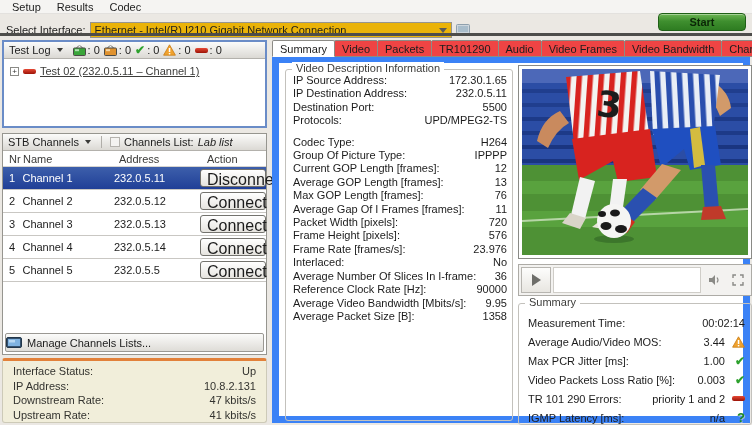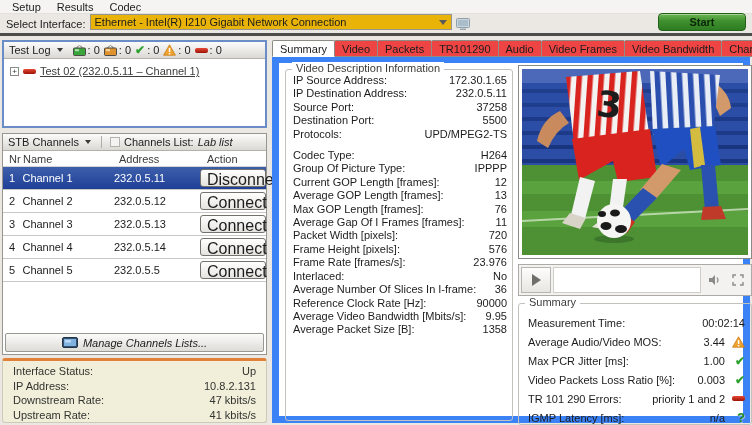--- a/index.html
+++ b/index.html
@@ -6,21 +6,21 @@
   html,body { margin:0; padding:0; }
   body {
     width:752px; height:425px; overflow:hidden; position:relative;
     font-family:"Liberation Sans", sans-serif; font-size:11px; color:#1c1c1c;
     background:#ebe8e3;
   }
   
   .menubar { height:14px; background:#f5f4f2; border-bottom:1px solid #e3e1de;
     display:flex; align-items:center; padding:0 4px; }
   .menu-item { padding:0 8px; cursor:default; }
-  .toolbar { height:19px; display:flex; align-items:flex-end; padding:16px 6px; gap:4px; }
+  .toolbar { height:19px; display:flex; align-items:center; padding:16px 6px; gap:4px; }
   .combo { width:362px; height:16px; background:#eab308; border:1px solid #96958f;
     display:flex; align-items:center; padding:0 4px; gap:4px; }
   .combo-value { flex:1; white-space:nowrap; overflow:hidden; }
   .combo-arrow { width:0; height:0; border-left:4px solid transparent;
     border-right:4px solid transparent; border-top:5px solid #5a5a58; }
   .mini-mon { width:14px; height:12px; display:inline-block; }
   .start-btn { position:absolute; right:6px; top:13px; width:88px; height:18px;
     background:linear-gradient(#6cb553,#3f8f2f 45%,#2e7c21);
     border:1px solid #1f5f16; border-radius:4px; font-weight:bold; font-size:11px;
     color:#0b2607; box-shadow:inset 0 1px 0 rgba(255,255,255,.4); cursor:pointer; }
@@ -54,21 +54,21 @@
   .c-addr { width:84px; }
   .c-act { flex:1; padding-left:4px; }
   .stb-row { display:flex; height:23px; align-items:center; border-bottom:1px solid #c9c7c3;
     background:#fff; }
   .stb-row.selected { background:linear-gradient(#3d5fab,#203f97); color:#fff; }
   .act-btn { width:66px; height:18px; margin-left:2px; border:1px solid #73726d; border-radius:3px;
     background:linear-gradient(#ffffff,#e6e4df); font-size:16px; color:#1c1c1c; cursor:pointer; }
   .stb-fill { flex:1; }
   .manage-btn { height:19px; margin:2px; border:1px solid #9a9893; border-radius:2px;
     background:linear-gradient(#fbfbfa,#dedcd7); display:flex; align-items:center;
-    justify-content:center; gap:5px; cursor:pointer;font-style:italic; }
+    gap:5px; cursor:pointer; }
 
   .status-panel { position:absolute; left:2px; top:358px; width:265px; height:65px;
     background:#f1eeda; border:1px solid #cdcab8; border-top:3px solid #e2813a;
     border-radius:3px; padding:3px 10px; }
   .status-row { display:flex; justify-content:space-between; line-height:14.5px; color:#33332f; }
 
   
   .tabbar { position:absolute; left:272px; top:40px; height:17px; display:flex; z-index:3; }
   .tab { padding:2px 7px 0; background:#ef4444; border:1px solid #8c8b86; margin-right:-1px;
     border-radius:2px 2px 0 0; height:17px; cursor:pointer; white-space:nowrap; }
@@ -283,24 +283,20 @@
     <div class="vdi-group g1" id="vdi-g1">
         <div class="field-row">
           <span class="lbl">IP Source Address:</span>
           <span class="val">172.30.1.65</span>
         </div>
         <div class="field-row">
           <span class="lbl">IP Destination Address:</span>
           <span class="val">232.0.5.11</span>
         </div>
         <div class="field-row">
-          <span class="lbl">Source Port:</span>
-          <span class="val">37258</span>
-        </div>
-        <div class="field-row">
           <span class="lbl">Destination Port:</span>
           <span class="val">5500</span>
         </div>
         <div class="field-row">
           <span class="lbl">Protocols:</span>
           <span class="val">UPD/MPEG2-TS</span>
         </div>
       </div>
     <div class="vdi-group g2" id="vdi-g2">
         <div class="field-row">

